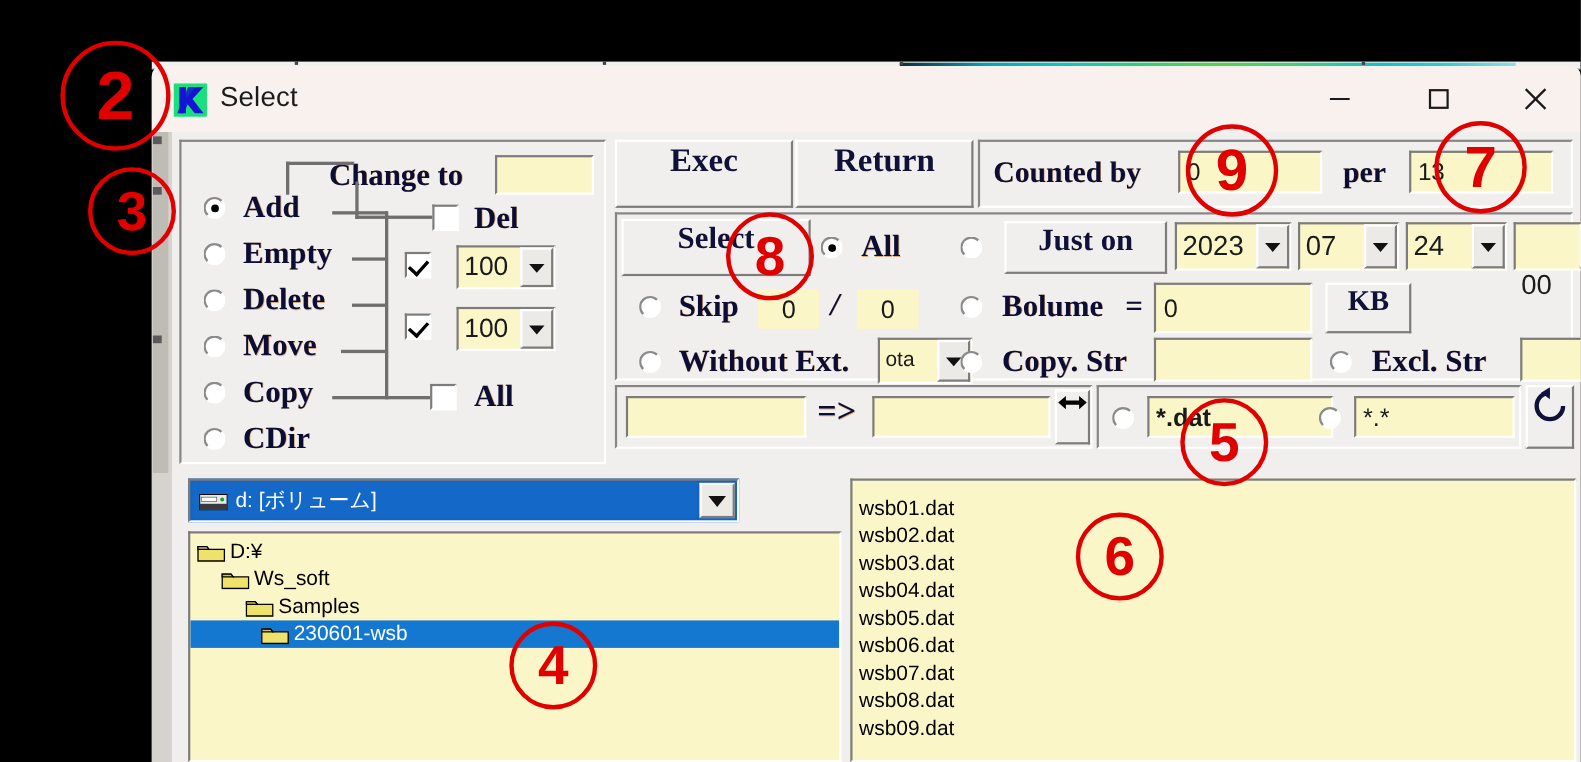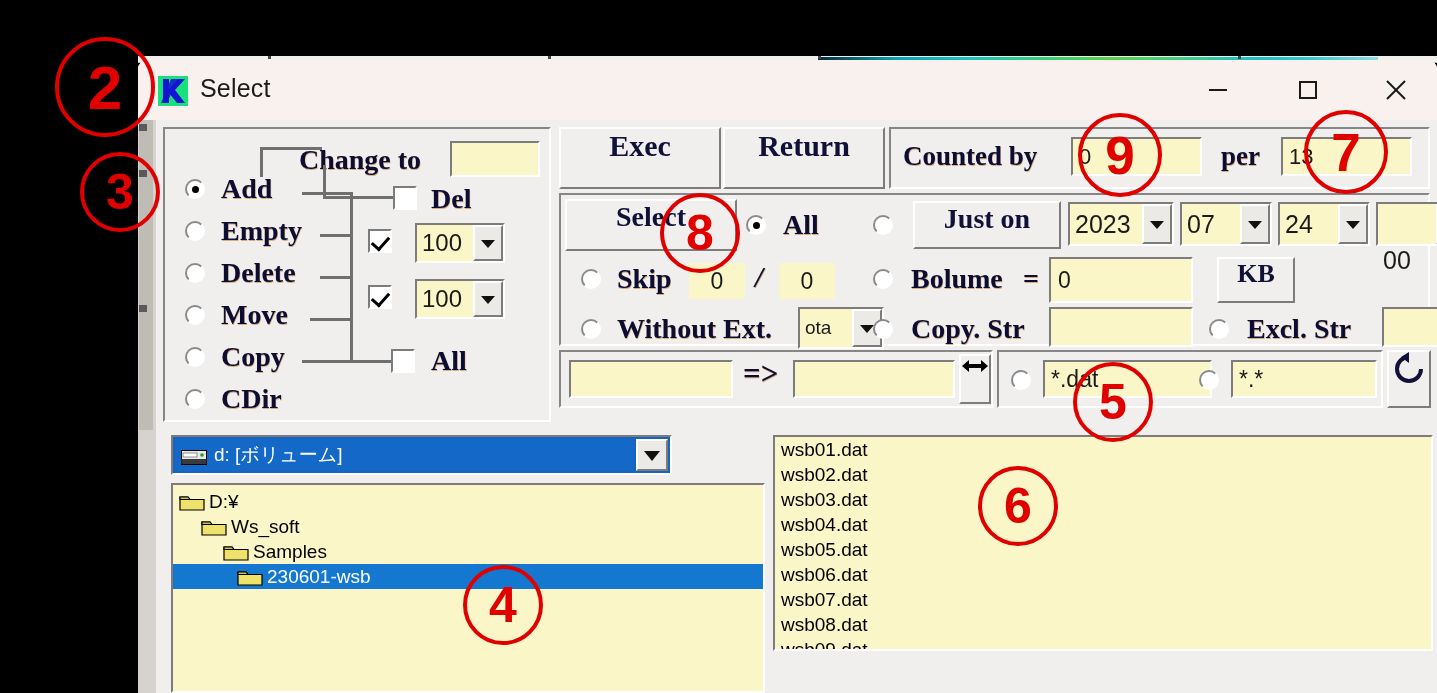--- a/index.html
+++ b/index.html
@@ -321,21 +321,21 @@
         <div class="radio" style="left:20px;top:74px;"></div>
         <div class="lbl" style="left:56px;top:68px;font-size:28px;">Skip</div>
         <div class="fieldY" style="left:128px;top:68px;width:56px;height:36px;font-size:23px;justify-content:center;border:none;">0</div>
         <div class="lbl" style="left:194px;top:66px;font-size:29px;font-style:italic;">/</div>
         <div class="fieldY" style="left:218px;top:68px;width:56px;height:36px;font-size:23px;justify-content:center;border:none;">0</div>
 
         <div class="radio" style="left:312px;top:74px;"></div>
         <div class="lbl" style="left:350px;top:68px;font-size:28px;">Bolume</div>
         <div class="lbl" style="left:462px;top:68px;font-size:28px;">=</div>
         <div class="fieldY" style="left:488px;top:62px;width:144px;height:46px;font-size:23px;padding-left:7px;">0</div>
-        <div class="btn3d" style="left:644px;top:62px;width:78px;height:46px;font-size:26px;margin-left:12px;">
+        <div class="btn3d" style="left:644px;top:62px;width:78px;height:46px;font-size:26px;">
           <span>KB</span>
         </div>
 
         <div class="radio" style="left:20px;top:124px;"></div>
         <div class="lbl" style="left:56px;top:118px;font-size:28px;">Without Ext.</div>
         <div class="combo" style="left:237px;top:112px;width:86px;height:42px;">
           <div class="txt" style="font-size:19px;">ota</div>
           <div class="arrowbox"></div>
         </div>
 
@@ -356,21 +356,21 @@
           <span>
             <svg width="30" height="20" viewBox="0 0 30 20">
               <path d="M2 10 L9 4 L9 8 L21 8 L21 4 L28 10 L21 16 L21 12 L9 12 L9 16 Z" fill="#000"></path>
             </svg>
           </span>
         </div>
       </div>
 
       <div class="grp" style="left:841px;top:230px;width:386px;height:58px;">
         <div class="radio" style="left:12px;top:18px;"></div>
-        <div class="fieldY" style="left:44px;top:8px;width:169px;height:38px;font-size:23px;padding-left:6px;">*.dat</div>
+        <div class="fieldY" style="left:44px;top:8px;width:169px;height:38px;font-size:23px;padding-left:6px;font-weight:bold;">*.dat</div>
         <div class="radio" style="left:200px;top:18px;"></div>
         <div class="fieldY" style="left:232px;top:8px;width:146px;height:38px;font-size:23px;padding-left:6px;">*.*</div>
       </div>
       <div class="btn3d" style="left:1231px;top:230px;width:44px;height:58px;">
         <span>
           <svg width="34" height="34" viewBox="0 0 34 34">
             <path d="M17 5 A12 12 0 1 0 29 17" fill="none" stroke="#101038" stroke-width="4"></path>
             <path d="M17 0 L17 11 L9 5 Z" fill="#101038"></path>
           </svg>
         </span>
@@ -423,21 +423,21 @@
           <span class="fld">
             <svg width="26" height="18" viewBox="0 0 26 18">
               <path d="M1 4 L9 4 L11 6.5 L25 6.5 L25 17 L1 17 Z" fill="#efe26a" stroke="#000" stroke-width="1.2"></path>
               <path d="M1 4 L9 4 L11 6.5 L1 6.5 Z" fill="#cfc24f" stroke="#000" stroke-width="1.2"></path>
             </svg>
           </span>
           <span>230601-wsb</span>
         </div>
       </div>
 
-      <div class="listbox" style="left:617px;top:315px;width:660px;height:216px;padding-top:0;">
+      <div class="listbox" style="left:617px;top:315px;width:660px;height:258px;padding-top:13px;">
         <div class="frow">wsb01.dat</div>
         <div class="frow">wsb02.dat</div>
         <div class="frow">wsb03.dat</div>
         <div class="frow">wsb04.dat</div>
         <div class="frow">wsb05.dat</div>
         <div class="frow">wsb06.dat</div>
         <div class="frow">wsb07.dat</div>
         <div class="frow">wsb08.dat</div>
         <div class="frow">wsb09.dat</div>
       </div>

